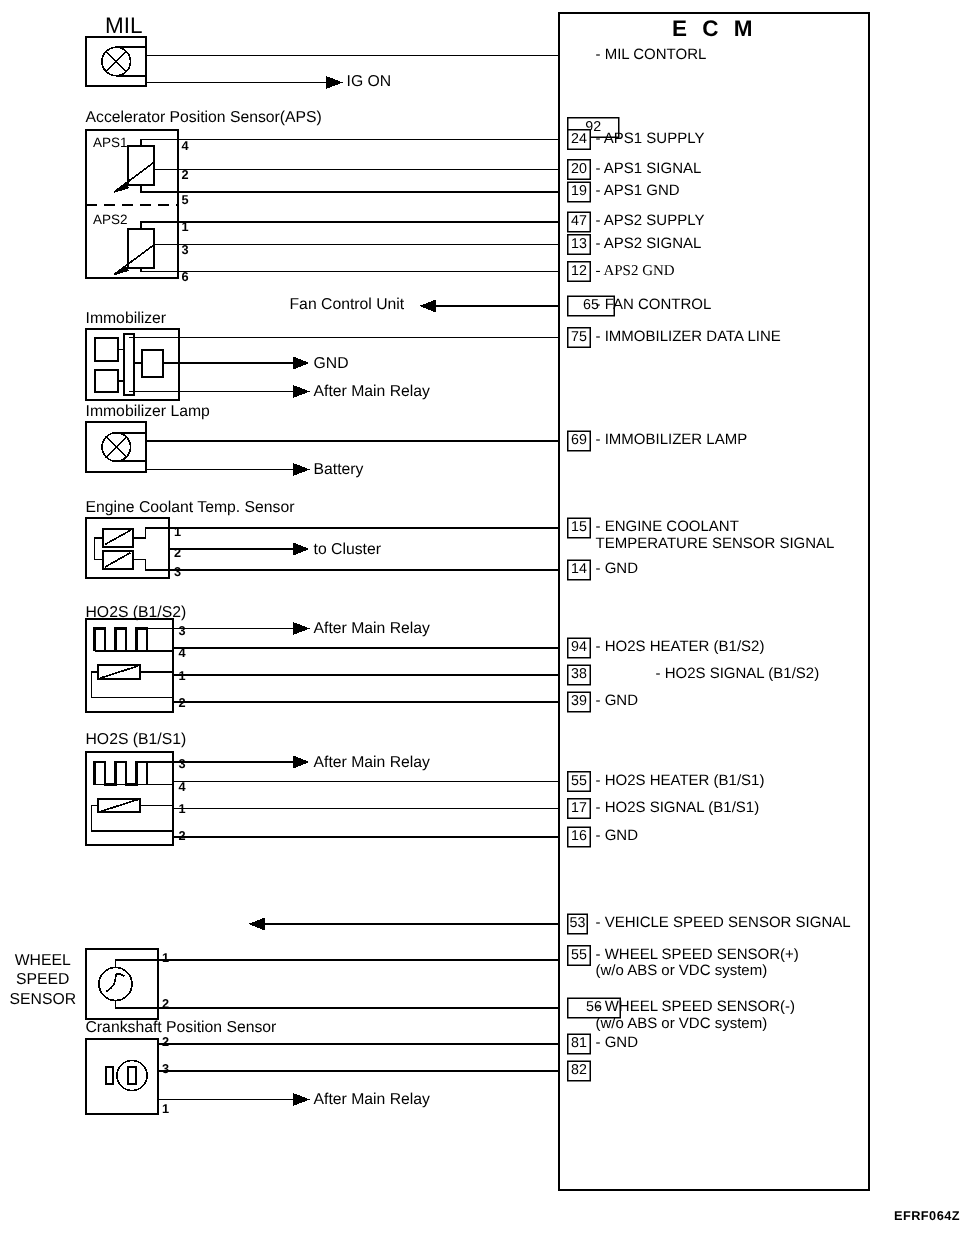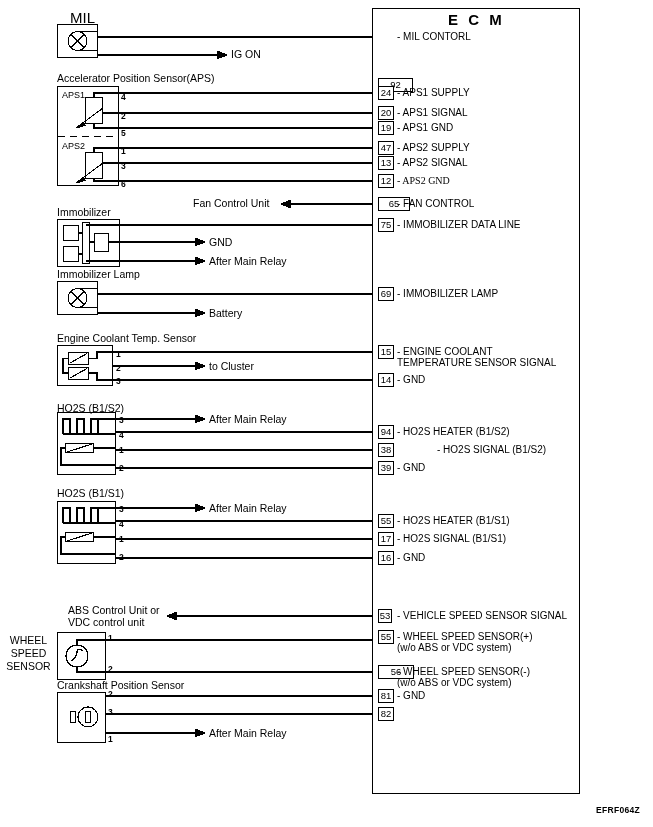--- a/index.html
+++ b/index.html
@@ -335,22 +335,20 @@
   <div class="lbl lbl-pin" style="left:119px; top:464px;">2</div>
   <div class="lbl" style="left:209px; top:413px;">After Main Relay</div>
 
   <div class="lbl" style="left:57px; top:487px;">HO2S (B1/S1)</div>
   <div class="lbl lbl-pin" style="left:119px; top:505px;">3</div>
   <div class="lbl lbl-pin" style="left:119px; top:520px;">4</div>
   <div class="lbl lbl-pin" style="left:119px; top:535px;">1</div>
   <div class="lbl lbl-pin" style="left:119px; top:553px;">2</div>
   <div class="lbl" style="left:209px; top:502px;">After Main Relay</div>
 
-  <div class="lbl" style="left: 68px; top: 604px; white-space: pre;">ABS Control Unit or
-VDC control unit</div>
 
   <div class="wheel-label" style="left: 2px; top: 634px; width: 53px; white-space: pre;">WHEEL
 SPEED
 SENSOR</div>
   <div class="lbl lbl-pin" style="left:108px; top:634px;">1</div>
   <div class="lbl lbl-pin" style="left:108px; top:665px;">2</div>
 
   <div class="lbl" style="left:57px; top:679px;">Crankshaft Position Sensor</div>
   <div class="lbl lbl-pin" style="left:108px; top:690px;">2</div>
   <div class="lbl lbl-pin" style="left:108px; top:708px;">3</div>

